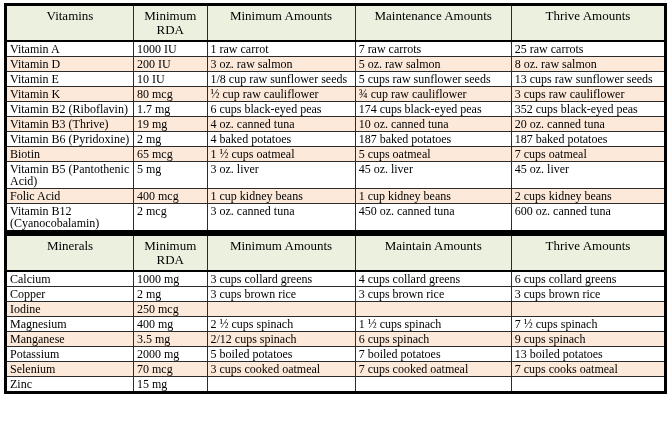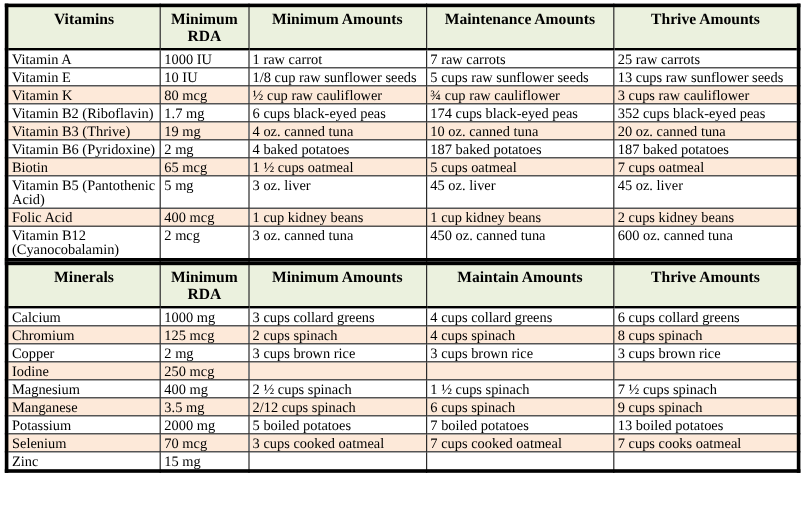--- a/index.html
+++ b/index.html
@@ -24,21 +24,21 @@
     border: 3px solid var(--border-dark, #000);
   }
   table.nutri-table col.c-name   { width: 127px; }
   table.nutri-table col.c-rda    { width: 73px;  }
   table.nutri-table col.c-min    { width: 147px; }
   table.nutri-table col.c-maint  { width: 155px; }
   table.nutri-table col.c-thrive { width: 153px; }
 
   table.nutri-table th {
     background: var(--header-bg, #ebf1de);
-    font-weight: bold;
+    font-weight: normal;
     font-size: 13px;
     line-height: 14px;
     text-align: center;
     vertical-align: top;
     padding: 3px 2px 2px 2px;
     border: 1px solid var(--border-inner, #2b2b2b);
     border-bottom: 2px solid var(--border-dark, #000);
     height: 29px;
   }
   table.nutri-table td {
@@ -80,20 +80,27 @@
         </tr>
       </thead>
       <tbody>
         <tr>
           <td class="col-name">Vitamin A</td>
           <td class="col-rda">1000 IU</td>
           <td class="col-min">1 raw carrot</td>
           <td class="col-maint">7 raw carrots</td>
           <td class="col-thrive">25 raw carrots</td>
         </tr>
+        <tr class="alt">
+          <td class="col-name">Vitamin D</td>
+          <td class="col-rda">200 IU</td>
+          <td class="col-min">3 oz. raw salmon</td>
+          <td class="col-maint">5 oz. raw salmon</td>
+          <td class="col-thrive">8 oz. raw salmon</td>
+        </tr>
         <tr>
           <td class="col-name">Vitamin E</td>
           <td class="col-rda">10 IU</td>
           <td class="col-min">1/8 cup raw sunflower seeds</td>
           <td class="col-maint">5 cups raw sunflower seeds</td>
           <td class="col-thrive">13 cups raw sunflower seeds</td>
         </tr>
         <tr class="alt">
           <td class="col-name">Vitamin K</td>
           <td class="col-rda">80 mcg</td>
@@ -171,27 +178,20 @@
         </tr>
       </thead>
       <tbody>
         <tr>
           <td class="col-name">Calcium</td>
           <td class="col-rda">1000 mg</td>
           <td class="col-min">3 cups collard greens</td>
           <td class="col-maint">4 cups collard greens</td>
           <td class="col-thrive">6 cups collard greens</td>
         </tr>
-        <tr class="alt">
-          <td class="col-name">Chromium</td>
-          <td class="col-rda">125 mcg</td>
-          <td class="col-min">2 cups spinach</td>
-          <td class="col-maint">4 cups spinach</td>
-          <td class="col-thrive">8 cups spinach</td>
-        </tr>
         <tr>
           <td class="col-name">Copper</td>
           <td class="col-rda">2 mg</td>
           <td class="col-min">3 cups brown rice</td>
           <td class="col-maint">3 cups brown rice</td>
           <td class="col-thrive">3 cups brown rice</td>
         </tr>
         <tr class="alt">
           <td class="col-name">Iodine</td>
           <td class="col-rda">250 mcg</td>

